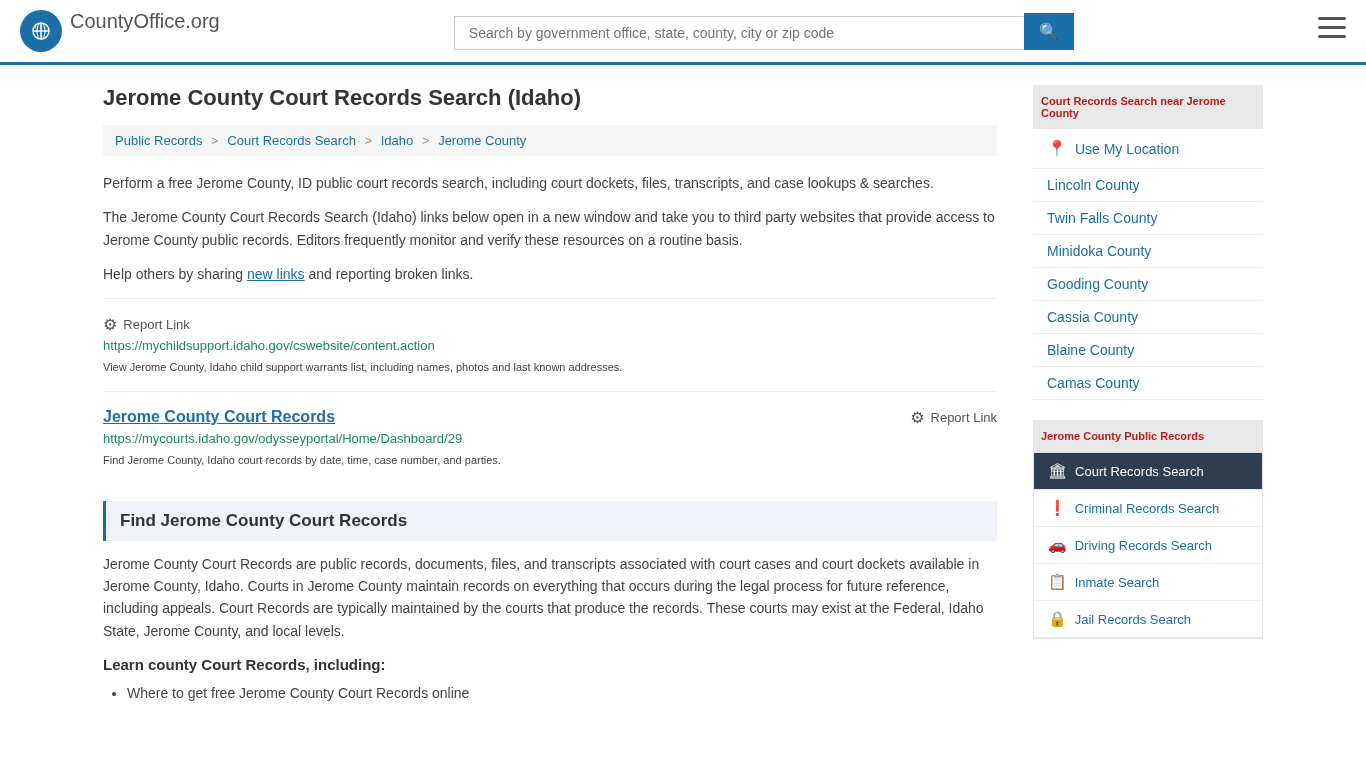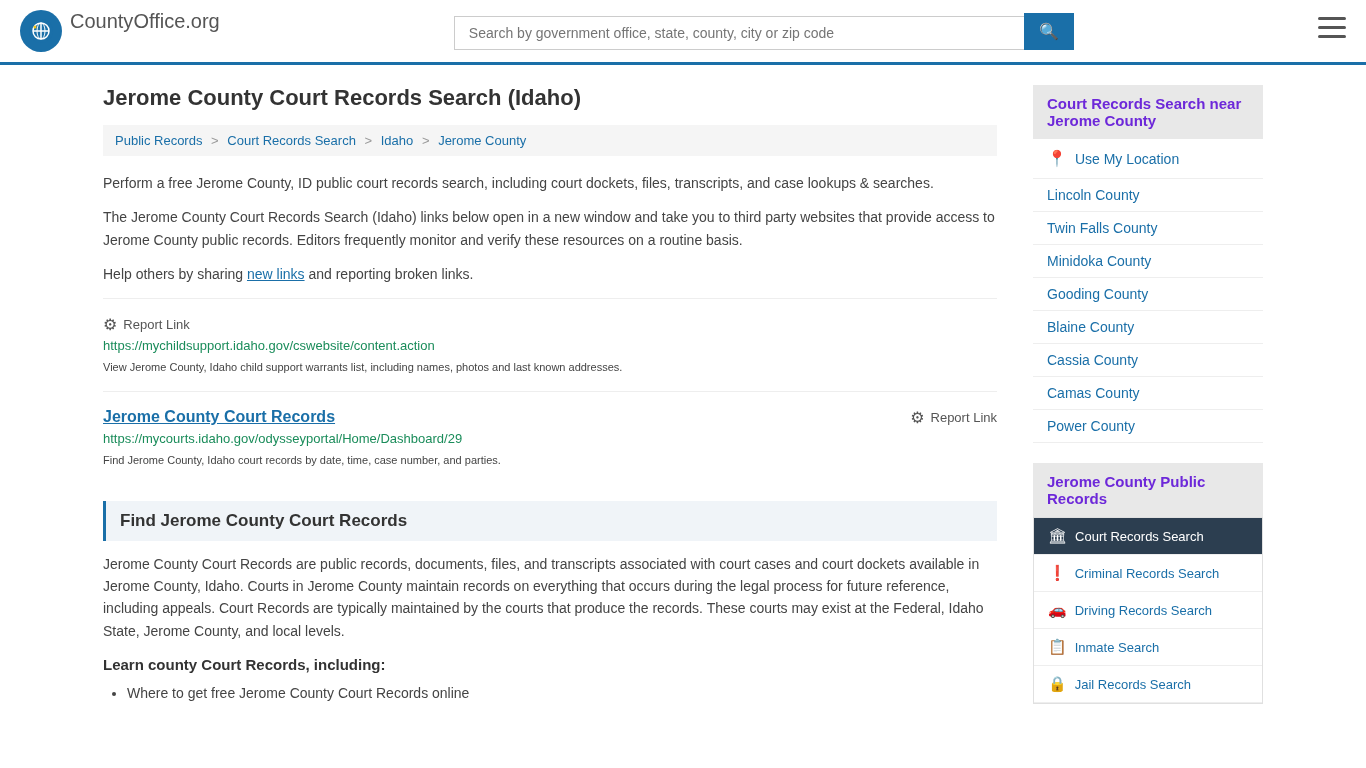--- a/index.html
+++ b/index.html
@@ -190,24 +190,24 @@
     
     #sidebar {
       width: 230px;
       flex-shrink: 0;
     }
     .sidebar-section {
       margin-bottom: 20px;
     }
     .sidebar-section-header {
       background: #e8e8e8;
-      padding: 10px 14px;
-      font-size: 15px;
-      font-weight: bold;
-      color: #6d28d9;
+      padding: 10px 8px;
+      font-size: 11px;
+      font-weight: bold;
+      color: #b91c1c;
       margin-bottom: 0;
     }
     .sidebar-location-btn {
       display: flex;
       align-items: center;
       gap: 8px;
       padding: 10px 14px;
       color: #1a6fa8;
       cursor: pointer;
       font-size: 14px;
@@ -368,30 +368,27 @@
         <li>
             <a href="#">Twin Falls County</a>
           </li>
         <li>
             <a href="#">Minidoka County</a>
           </li>
         <li>
             <a href="#">Gooding County</a>
           </li>
         <li>
+            <a href="#">Cassia County</a>
+          </li>
+        <li>
             <a href="#">Blaine County</a>
           </li>
         <li>
-            <a href="#">Cassia County</a>
-          </li>
-        <li>
             <a href="#">Camas County</a>
-          </li>
-        <li>
-            <a href="#">Power County</a>
           </li>
       </ul>
     </div>
 
     <div class="sidebar-section">
       <div class="sidebar-section-header">Jerome County Public Records</div>
       <ul class="public-records-list">
         <li class="active">
           <a href="#">
             <span class="pr-icon">🏛</span>

